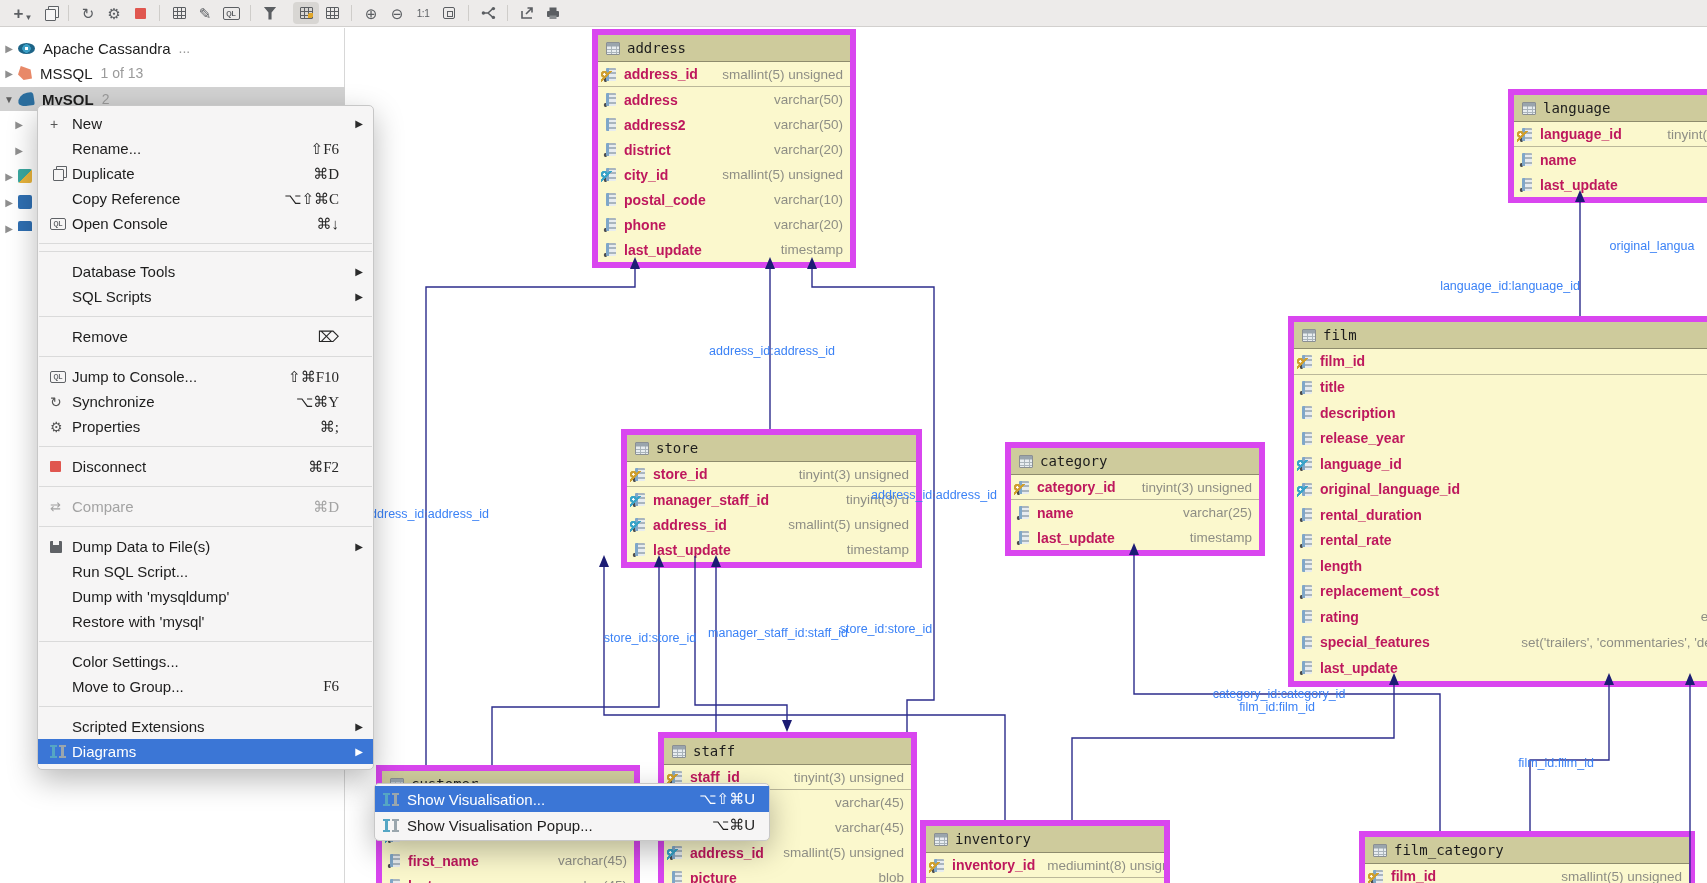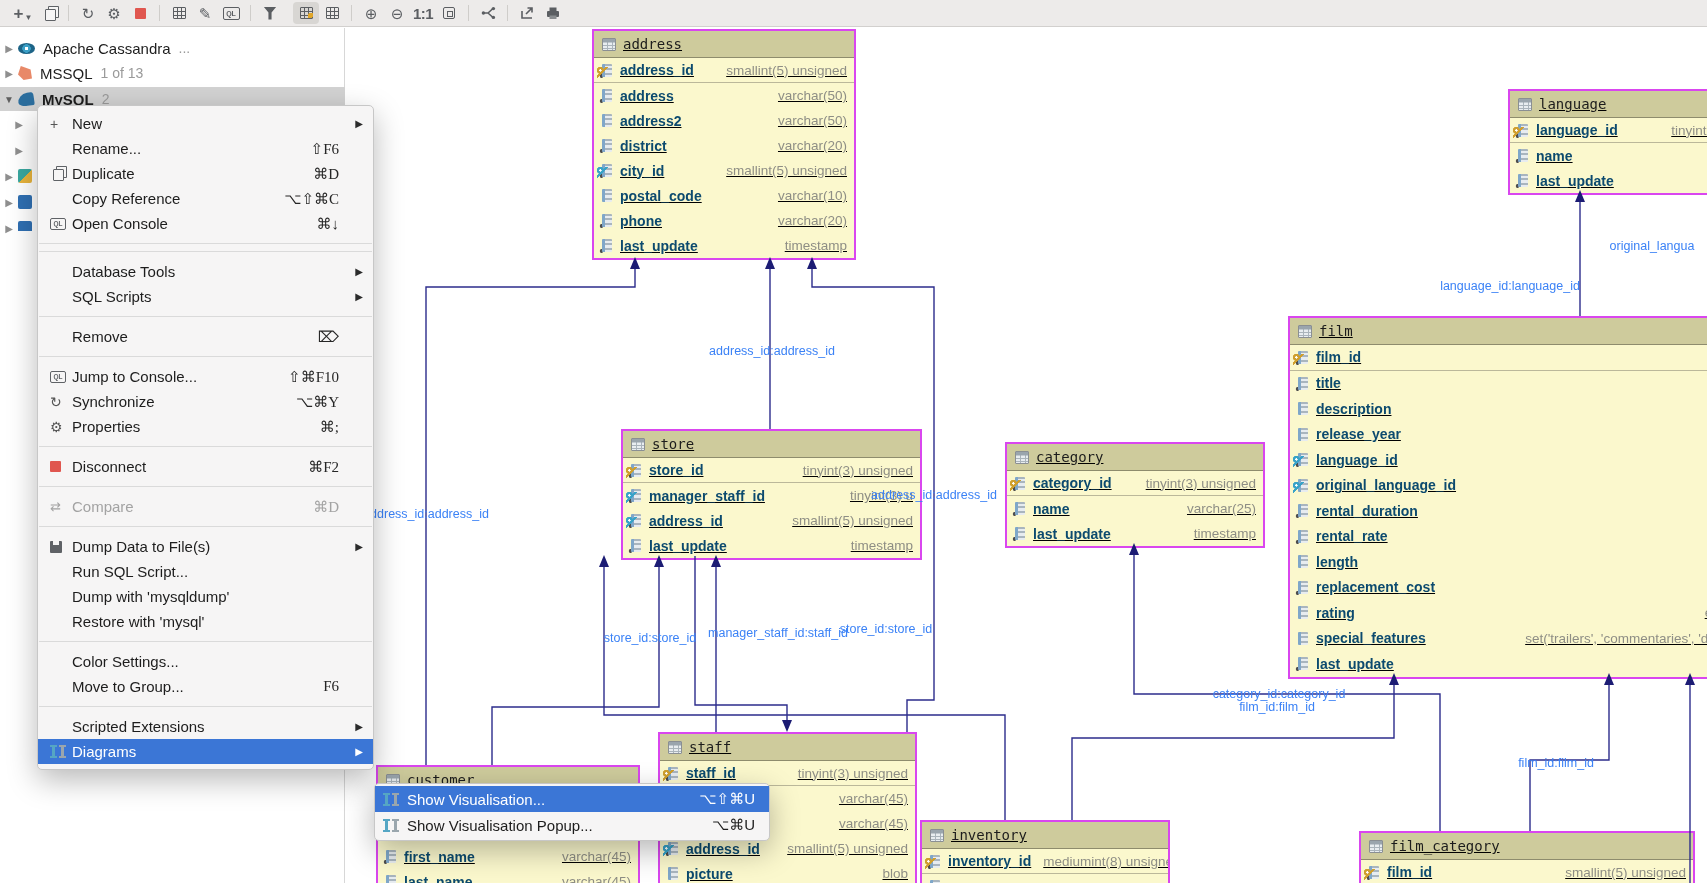--- a/index.html
+++ b/index.html
@@ -27,56 +27,56 @@
       linear-gradient(#5b5e62,#5b5e62) 7.8px 0/1px 100% no-repeat; }
   .grid-key { position:relative; }
   .grid-key::after { content:""; position:absolute; right:-3px; bottom:-2px; width:7px; height:7px;
     background:radial-gradient(circle at 2.4px 2.4px, #e0a62a 0 2.4px, transparent 2.8px),
                linear-gradient(135deg, transparent 2.8px, #e0a62a 2.8px 4.2px, transparent 4.2px); }
   .ql-box { width:17px; height:13px; border:1.4px solid #5b5e62; border-radius:2px;
     font-size:7px; font-weight:bold; display:flex; align-items:center; justify-content:center; color:#5b5e62; }
   .funnel { width:13px; height:13px; background:#5b5e62;
     clip-path:polygon(0 0,100% 0,62% 46%,62% 100%,38% 100%,38% 46%); }
   .red-square { width:11px; height:11px; background:#e0564f; border-radius:1px; }
-  .one2one { font-size:15px; font-weight:bold; color:#5b5e62; letter-spacing:-0.5px; }
+  .one2one { font-size:10px; font-weight:normal; color:#5b5e62; letter-spacing:-0.5px; }
   .fit-box { width:12px; height:12px; border:1.4px solid #5b5e62; border-radius:2px; position:relative; }
   .fit-box::after { content:""; position:absolute; left:2.6px; top:2.6px; width:4px; height:4px; border:1.2px solid #5b5e62; }
 
   
   .treepanel { position:absolute; left:0; top:28px; width:345px; height:855px; background:#fff;
     border-right:1px solid #d7d7d7; z-index:2; }
   .trow-tree { position:absolute; left:0; width:345px; height:24px; display:flex; align-items:center; font-size:15px; color:#1d1d1d; }
   .trow-tree .tw { width:18px; text-align:center; color:#8f8f8f; font-size:10px; flex:none; }
   .trow-tree .badge { color:#9a9a9a; margin-left:8px; font-size:14px; }
   .tree-sel { background:#d2d2d2; }
   .ico-cass { width:17px; height:11px; border-radius:50%; margin-right:8px; flex:none;
     background:radial-gradient(circle at 50% 50%, #fff 0 1.5px, #3b9fc6 2px 4px, #1d6487 4.5px); }
   .ico-mssql { width:14px; height:14px; margin-right:8px; flex:none; background:#e4744d;
     clip-path:polygon(20% 0,90% 25%,100% 90%,40% 100%,0 60%); opacity:.85; }
   .ico-mysql { width:16px; height:13px; margin-right:8px; flex:none; background:#2c6e9e;
     border-radius:80% 20% 10% 70% / 90% 40% 20% 40%; transform:rotate(-8deg); }
   .ico-sub { width:14px; height:14px; border-radius:2px; margin-right:8px; flex:none; }
 
   
-  .dtable { position:absolute; background:#fbf8cd; border:2px solid #d946ef; z-index:1;text-decoration:underline; }
+  .dtable { position:absolute; background:#fbf8cd; border:6px solid #d946ef; z-index:1; }
   .thead { height:27px; background:#cecb9c; border-bottom:1px solid #8e8c6d; display:flex;
     align-items:center; padding:0 8px; gap:7px; font-family:"DejaVu Sans Mono", monospace;
     font-size:14px; color:#1c1c1c; }
   .thicon { width:14px; height:13px; flex:none; border:1px solid #8a8f93; border-radius:1px;
     background:
       linear-gradient(#9aa5ad,#9aa5ad) 0 0/100% 3.5px no-repeat,
       linear-gradient(#aab4bb,#aab4bb) 0 6px/100% 1px no-repeat,
       linear-gradient(#aab4bb,#aab4bb) 0 9px/100% 1px no-repeat,
       linear-gradient(#aab4bb,#aab4bb) 4px 0/1px 100% no-repeat,
       linear-gradient(#aab4bb,#aab4bb) 8.5px 0/1px 100% no-repeat,
       #e8edf0; }
   .crow { height:25px; display:flex; align-items:center; padding:0 7px 0 5px;
     overflow:hidden; white-space:nowrap; }
   .film .crow { height:25.5px; }
-  .crow b { font-weight:bold; font-size:14px; color:#0c4a6e; }
+  .crow b { font-weight:bold; font-size:14px; color:#be185d; }
   .crow i { font-style:normal; margin-left:auto; padding-left:12px; font-size:13.5px; color:#8e8e85; }
   .pksep { border-bottom:1px solid #bbb89a; }
   .ci { width:17px; height:15px; position:relative; flex:none; margin-right:4px; }
   .ci::before { content:""; position:absolute; left:3px; top:1px; width:10px; height:13px; border-radius:1px;
     background:
       linear-gradient(90deg,#7fa7c9 0 3.5px, transparent 3.5px),
       repeating-linear-gradient(180deg,#a9b5be 0 2px, #e7ecf0 2px 4.3px); }
   .ci.pk::after, .ci.fk::after, .ci.pkfk::after { content:""; position:absolute; left:-2px; top:4px; width:11px; height:11px; }
   .ci.pk::after, .ci.pkfk::after {
     background:radial-gradient(circle at 3.4px 3.4px, #fff 0 1px, #cf9f2e 1.4px 3.4px, transparent 3.8px),

